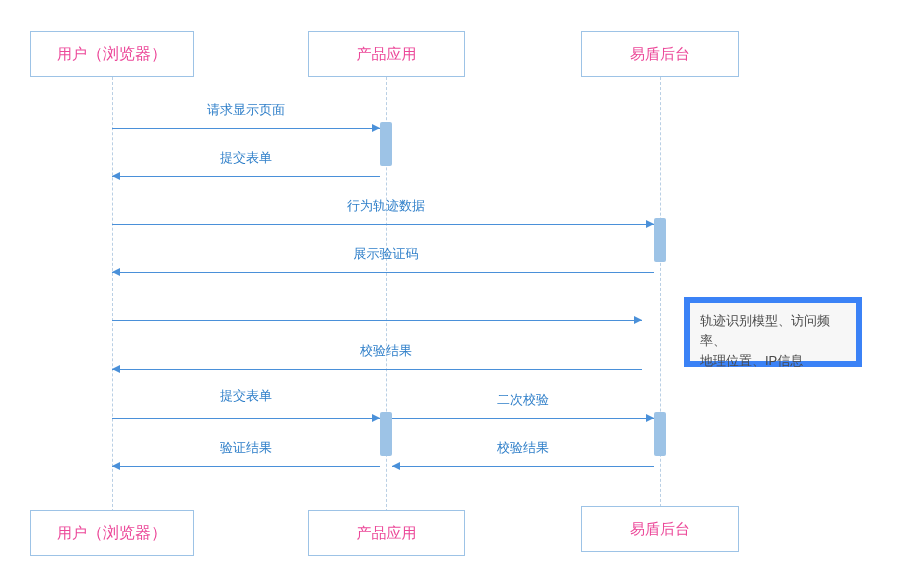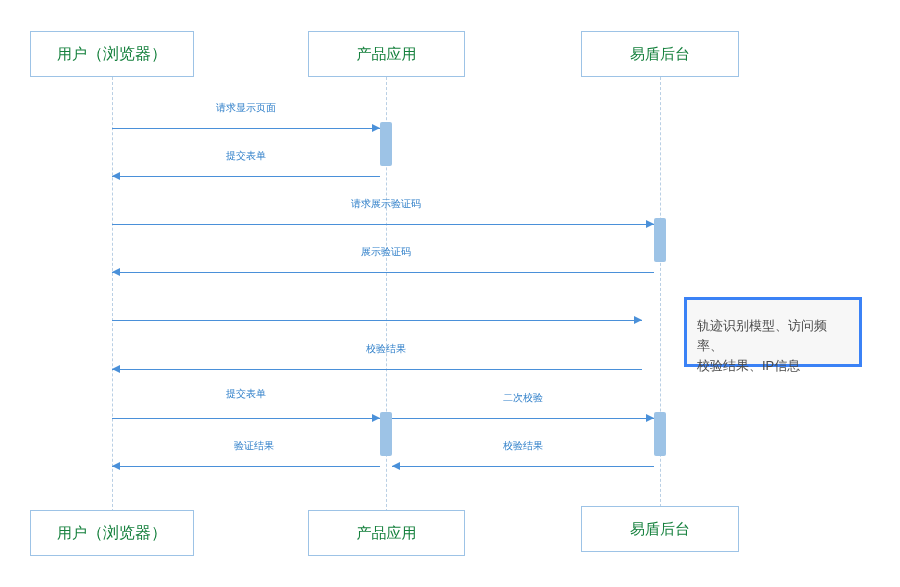--- a/index.html
+++ b/index.html
@@ -15,21 +15,21 @@
     width: 900px;
     height: 587px;
     background: #ffffff;
     overflow: hidden;
   }
   .actor-box {
     position: absolute;
     box-sizing: border-box;
     border: 1px solid #9dc3e6;
     background: #ffffff;
-    color: #15803d;
+    color: #ec4899;
     font-size: 15px;
     display: flex;
     align-items: center;
     justify-content: center;
     white-space: nowrap;
   }
   .actor-box .sub {
     font-size: 16px;
   }
   .lifeline {
@@ -57,34 +57,34 @@
   }
   .arrow-right {
     border-left: 8px solid #4a90d9;
   }
   .arrow-left {
     border-right: 8px solid #4a90d9;
   }
   .msg-label {
     position: absolute;
     color: #2f7fc9;
-    font-size: 10px;
+    font-size: 13px;
     white-space: nowrap;
     text-align: center;
     transform: translateX(-50%);
   }
   .note-box {
     position: absolute;
     box-sizing: border-box;
     background: #f7f7f7;
-    border: 3px solid #3b82f6;
+    border: 6px solid #3b82f6;
     color: #4a4a4a;
     font-size: 13px;
     line-height: 1.55;
-    padding: 16px 10px;
+    padding: 8px 10px;
   }
 </style>
 </head>
 <body>
 
 <div id="diagram">
 
   <div class="lifeline" style="left:112px; top:77px; height:435px;"></div>
   <div class="lifeline" style="left:386px; top:77px; height:435px;"></div>
   <div class="lifeline" style="left:660px; top:77px; height:435px;"></div>
@@ -119,21 +119,21 @@
   <div class="msg-line" style="left:112px; top:128px; width:268px;"></div>
   <div class="arrow-head arrow-right" style="left:372px; top:124px;"></div>
   <div class="msg-label" style="left:246px; top:101px;">请求显示页面</div>
 
   <div class="msg-line" style="left:112px; top:176px; width:268px;"></div>
   <div class="arrow-head arrow-left" style="left:112px; top:172px;"></div>
   <div class="msg-label" style="left:246px; top:149px;">提交表单</div>
 
   <div class="msg-line" style="left:112px; top:224px; width:542px;"></div>
   <div class="arrow-head arrow-right" style="left:646px; top:220px;"></div>
-  <div class="msg-label" style="left:386px; top:197px;">请求展示验证码</div>
+  <div class="msg-label" style="left:386px; top:197px;">行为轨迹数据</div>
 
   <div class="msg-line" style="left:112px; top:272px; width:542px;"></div>
   <div class="arrow-head arrow-left" style="left:112px; top:268px;"></div>
   <div class="msg-label" style="left:386px; top:245px;">展示验证码</div>
 
   <div class="msg-line" style="left:112px; top:320px; width:530px;"></div>
   <div class="arrow-head arrow-right" style="left:634px; top:316px;"></div>
 
   <div class="msg-line" style="left:112px; top:369px; width:530px;"></div>
   <div class="arrow-head arrow-left" style="left:112px; top:365px;"></div>
@@ -142,24 +142,24 @@
   <div class="msg-line" style="left:112px; top:418px; width:268px;"></div>
   <div class="arrow-head arrow-right" style="left:372px; top:414px;"></div>
   <div class="msg-label" style="left:246px; top:387px;">提交表单</div>
 
   <div class="msg-line" style="left:392px; top:418px; width:262px;"></div>
   <div class="arrow-head arrow-right" style="left:646px; top:414px;"></div>
   <div class="msg-label" style="left:523px; top:391px;text-align:center;">二次校验</div>
 
   <div class="msg-line" style="left:112px; top:466px; width:268px;"></div>
   <div class="arrow-head arrow-left" style="left:112px; top:462px;"></div>
-  <div class="msg-label" style="left:246px; top:439px;margin-left:8px;">验证结果</div>
+  <div class="msg-label" style="left:246px; top:439px;">验证结果</div>
 
   <div class="msg-line" style="left:392px; top:466px; width:262px;"></div>
   <div class="arrow-head arrow-left" style="left:392px; top:462px;"></div>
   <div class="msg-label" style="left:523px; top:439px;">校验结果</div>
 
   <div class="note-box" style="left:684px; top:297px; width:178px; height:70px;">
     <div>轨迹识别模型、访问频率、</div>
-    <div>校验结果、IP信息</div>
+    <div>地理位置、IP信息</div>
   </div>
 
 </div>
 
 </body></html>

